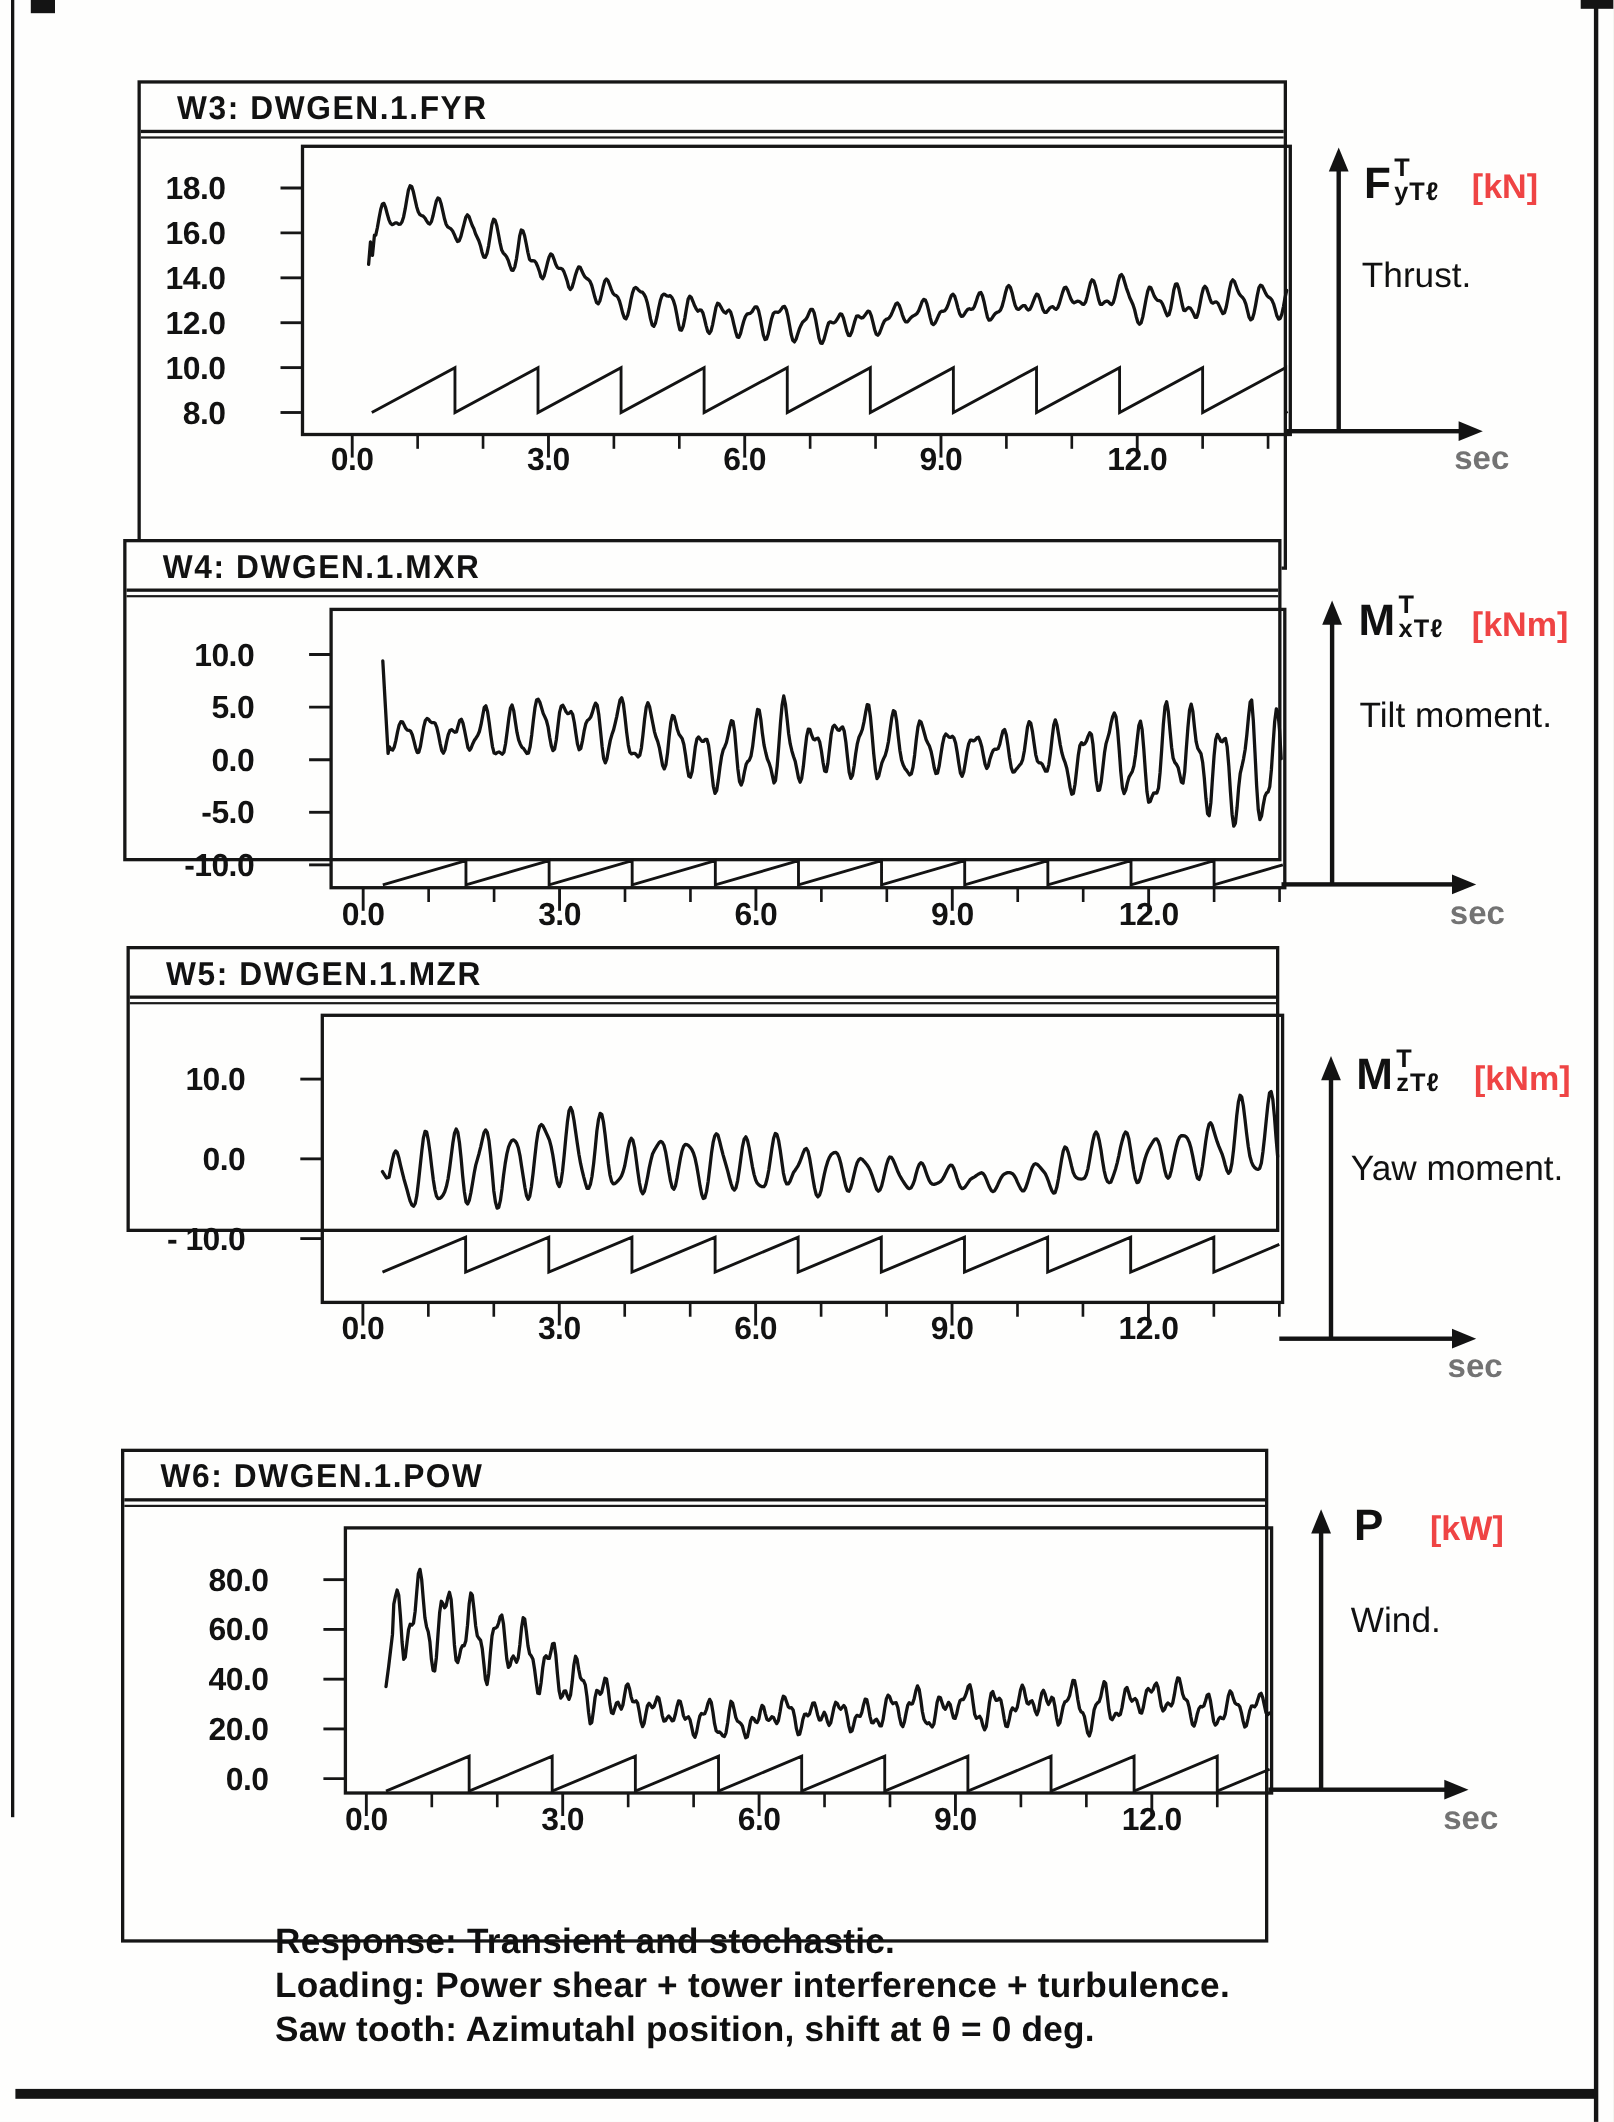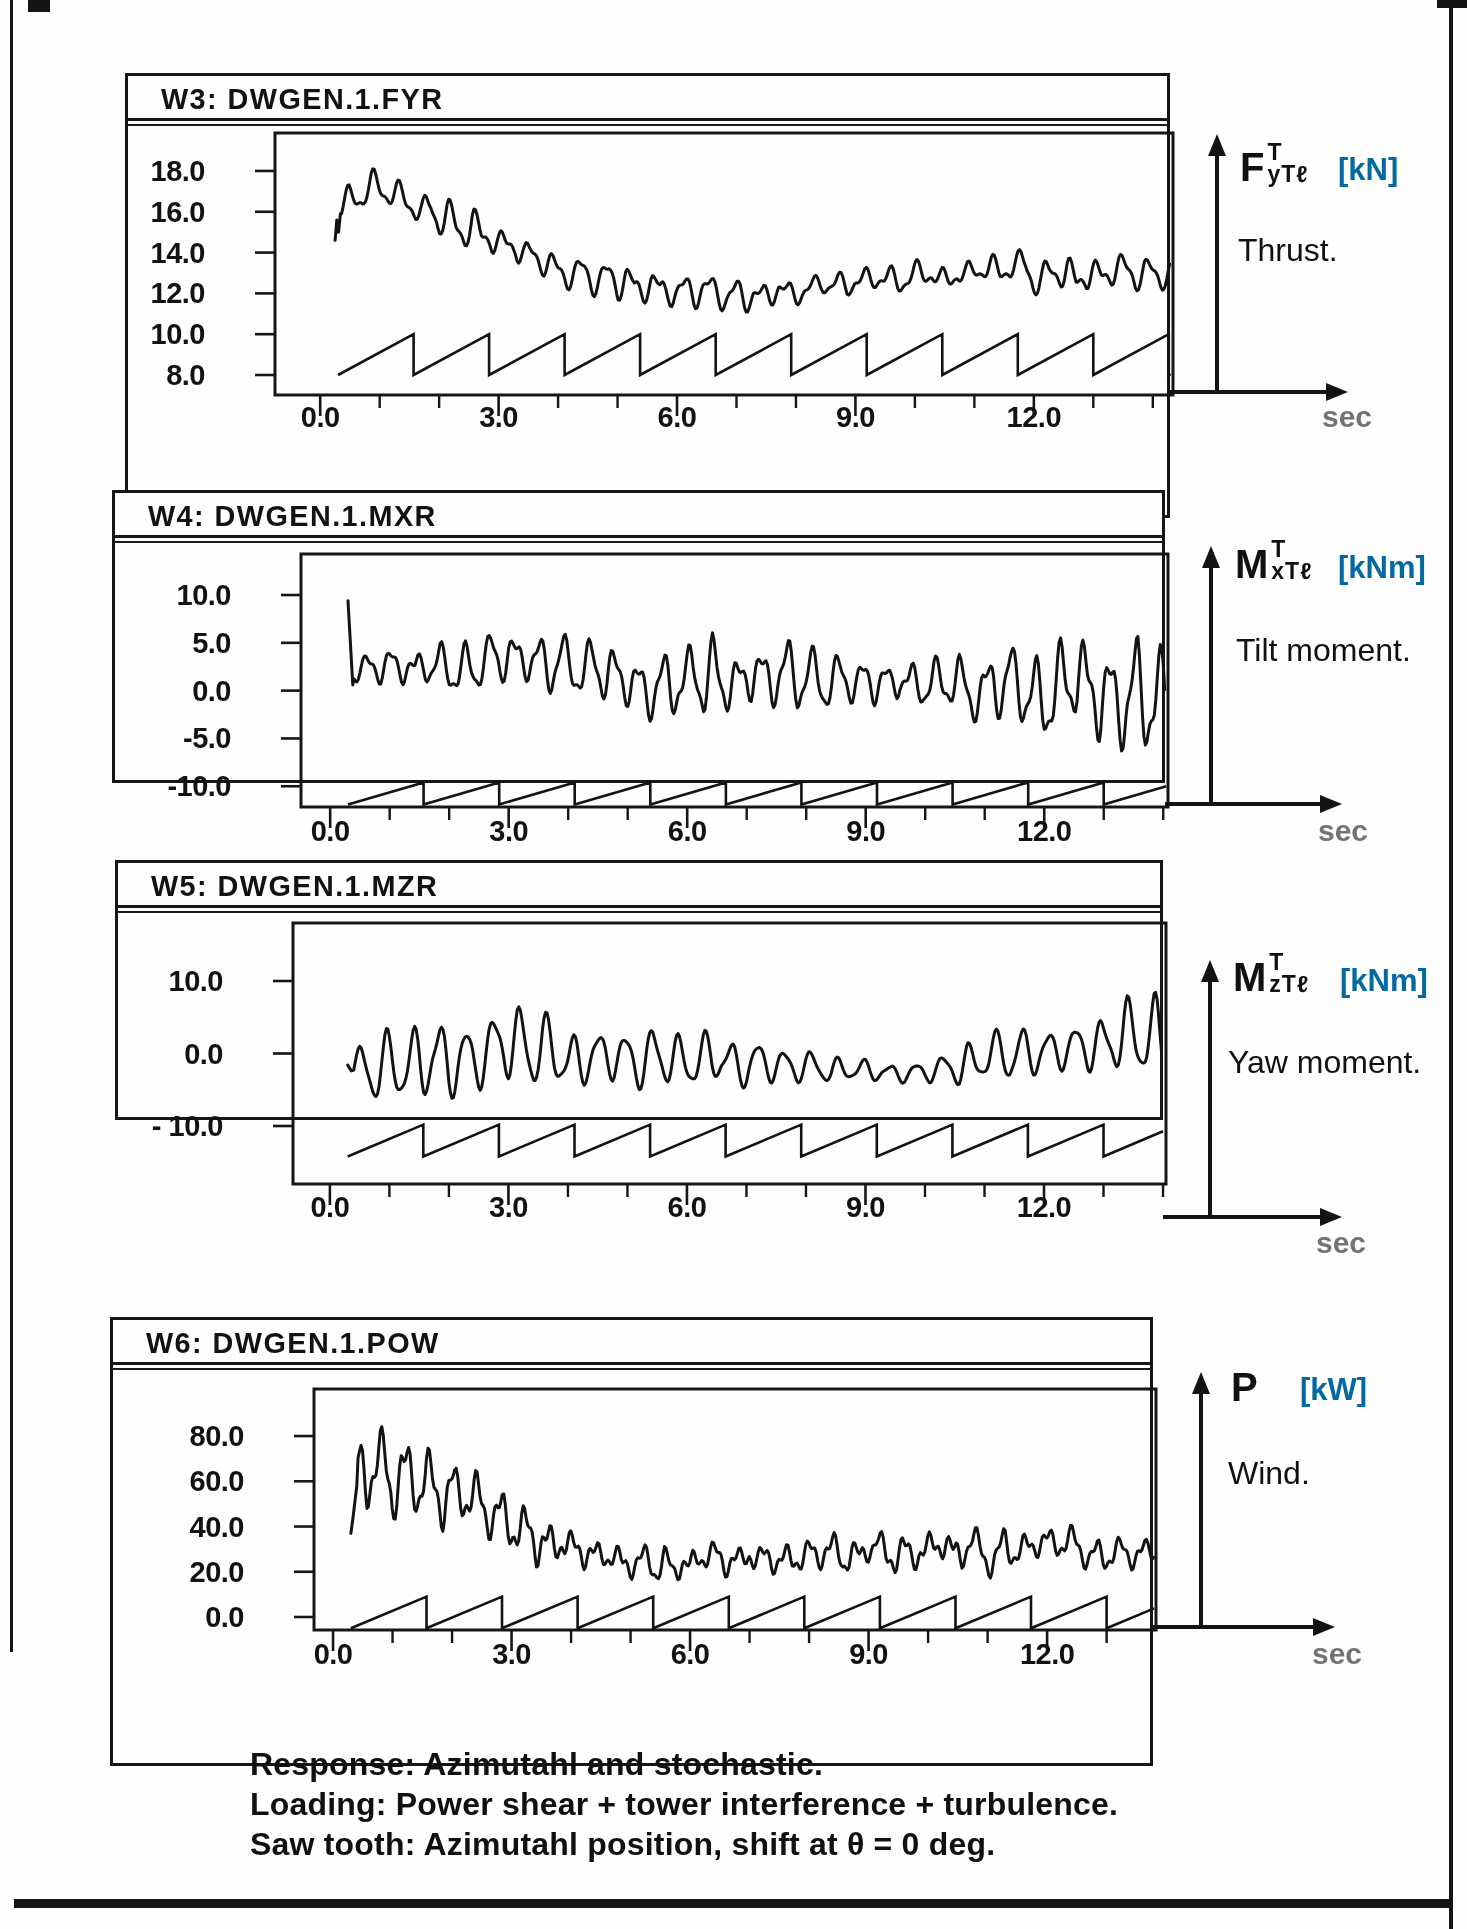--- a/index.html
+++ b/index.html
@@ -26,21 +26,21 @@
   svg.plot .num{font-size:29px;letter-spacing:-0.5px;}
   
   .vline,.hline{position:absolute;background:#131313;}
   .tri-up{position:absolute;width:0;height:0;border-left:9px solid transparent;border-right:9px solid transparent;border-bottom:22px solid #131313;}
   .tri-right{position:absolute;width:0;height:0;border-top:9px solid transparent;border-bottom:9px solid transparent;border-left:22px solid #131313;}
   .sym{position:absolute;display:flex;align-items:flex-start;font-weight:700;color:#111;}
   .sym-base{font-size:40px;line-height:38px;}
   .stack{display:flex;flex-direction:column;margin-left:3px;font-size:23px;line-height:20px;}
   .stack .sup{margin-top:-6px;}
   .stack .sub{margin-top:2px;letter-spacing:1px;}
-  .unit{position:absolute;font-size:31px;font-weight:700;white-space:nowrap;color:#0369a1;}
+  .unit{position:absolute;font-size:31px;font-weight:700;white-space:nowrap;color:#ef4444;}
   .desc{position:absolute;font-size:32px;font-weight:400;white-space:nowrap;color:#111;}
   .secl{position:absolute;font-size:30px;font-weight:700;color:#737373;}
   
   .caption{position:absolute;left:250px;top:1744px;font-size:32px;font-weight:700;line-height:40px;color:#101010;letter-spacing:0.2px;}
   .caption div{white-space:nowrap;}
 </style>
 </head>
 <body>
 
 <div class="page">
@@ -266,18 +266,18 @@
     <span class="stack">
       <span class="sup"></span>
       <span class="sub"></span>
     </span>
   </div>
   <div class="unit" style="left:1300px;top:1372px">[kW]</div>
   <div class="desc" style="left:1228px;top:1455px">Wind.</div>
   <div class="secl" style="left:1312px;top:1637px">sec</div>
 
   <div class="caption">
-    <div>Response: Azimutahl and stochastic.</div>
+    <div>Response: Transient and stochastic.</div>
     <div>Loading: Power shear + tower interference + turbulence.</div>
     <div>Saw tooth: Azimutahl position, shift at θ = 0 deg.</div>
   </div>
 
 </div>
 
 </body></html>

